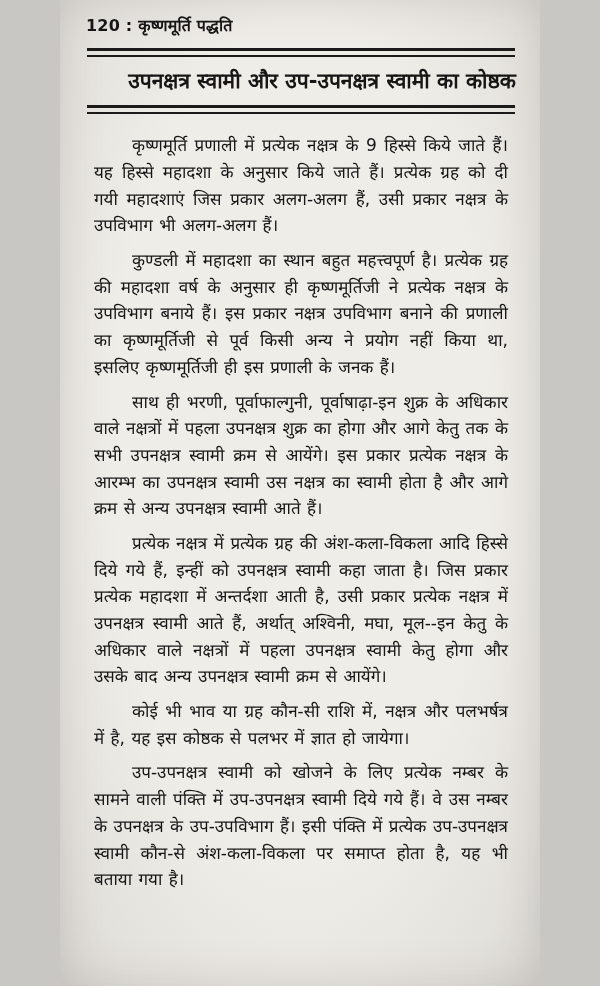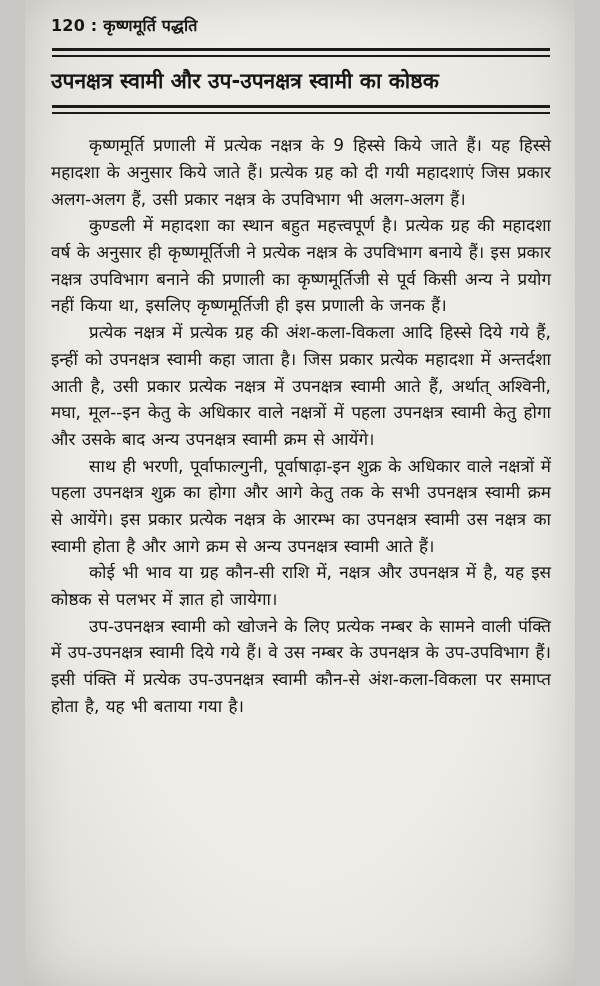--- a/index.html
+++ b/index.html
@@ -2,21 +2,21 @@
 <html><head>
 <meta charset="utf-8">
 <style>
   html, body {
     margin: 0;
     padding: 0;
     background: #c9c7c3;
   }
   .page {
     position: relative;
-    width: 550px;
+    width: 480px;
     height: 986px;
     margin: 0 auto;
     box-sizing: border-box;
     padding: 10px 24px 20px 26px;
     background: radial-gradient(ellipse at 50% 45%, #efede8 55%, #e3e1dc 85%, #d8d6d1 100%);
     color: #171615;
     font-family: "DejaVu Sans", "Liberation Sans", sans-serif;
     overflow: hidden;
   }
   .running-header {
@@ -35,29 +35,29 @@
     height: 4px;
     border-top: 3px solid #1c1b1a;
     border-bottom: 2px solid #1c1b1a;
     margin: 0 1px;
   }
   .rule-top { margin-top: 12px; }
   .rule-bottom { margin-top: 2px; }
   .page-title {
     font-size: 21px;
     font-weight: 700;
-    text-align: left;
+    text-align: right;
     margin: 10px 0 10px 0;
     line-height: 1.35;
   }
   .body-text {
     margin-top: 18px;
   }
   .body-text p {
-    margin: 0;
+    margin: 8px;
     text-indent: 38px;
     text-align: justify;
     font-size: 17px;
     line-height: 1.57;
     word-spacing: 1px;
   }
   
   .page::after {
     content: "";
     position: absolute;
@@ -76,19 +76,19 @@
 
   <div class="double-rule rule-top"></div>
 
   <h1 class="page-title">उपनक्षत्र स्वामी और उप-उपनक्षत्र स्वामी का कोष्ठक</h1>
 
   <div class="double-rule rule-bottom"></div>
 
   <div class="body-text">
     <p>कृष्णमूर्ति प्रणाली में प्रत्येक नक्षत्र के 9 हिस्से किये जाते हैं। यह हिस्से महादशा के अनुसार किये जाते हैं। प्रत्येक ग्रह को दी गयी महादशाएं जिस प्रकार अलग-अलग हैं, उसी प्रकार नक्षत्र के उपविभाग भी अलग-अलग हैं।</p>
     <p>कुण्डली में महादशा का स्थान बहुत महत्त्वपूर्ण है। प्रत्येक ग्रह की महादशा वर्ष के अनुसार ही कृष्णमूर्तिजी ने प्रत्येक नक्षत्र के उपविभाग बनाये हैं। इस प्रकार नक्षत्र उपविभाग बनाने की प्रणाली का कृष्णमूर्तिजी से पूर्व किसी अन्य ने प्रयोग नहीं किया था, इसलिए कृष्णमूर्तिजी ही इस प्रणाली के जनक हैं।</p>
+    <p>साथ ही भरणी, पूर्वाफाल्गुनी, पूर्वाषाढ़ा-इन शुक्र के अधिकार वाले नक्षत्रों में पहला उपनक्षत्र शुक्र का होगा और आगे केतु तक के सभी उपनक्षत्र स्वामी क्रम से आयेंगे। इस प्रकार प्रत्येक नक्षत्र के आरम्भ का उपनक्षत्र स्वामी उस नक्षत्र का स्वामी होता है और आगे क्रम से अन्य उपनक्षत्र स्वामी आते हैं।</p>
     <p>प्रत्येक नक्षत्र में प्रत्येक ग्रह की अंश-कला-विकला आदि हिस्से दिये गये हैं, इन्हीं को उपनक्षत्र स्वामी कहा जाता है। जिस प्रकार प्रत्येक महादशा में अन्तर्दशा आती है, उसी प्रकार प्रत्येक नक्षत्र में उपनक्षत्र स्वामी आते हैं, अर्थात् अश्विनी, मघा, मूल--इन केतु के अधिकार वाले नक्षत्रों में पहला उपनक्षत्र स्वामी केतु होगा और उसके बाद अन्य उपनक्षत्र स्वामी क्रम से आयेंगे।</p>
-    <p>साथ ही भरणी, पूर्वाफाल्गुनी, पूर्वाषाढ़ा-इन शुक्र के अधिकार वाले नक्षत्रों में पहला उपनक्षत्र शुक्र का होगा और आगे केतु तक के सभी उपनक्षत्र स्वामी क्रम से आयेंगे। इस प्रकार प्रत्येक नक्षत्र के आरम्भ का उपनक्षत्र स्वामी उस नक्षत्र का स्वामी होता है और आगे क्रम से अन्य उपनक्षत्र स्वामी आते हैं।</p>
-    <p>कोई भी भाव या ग्रह कौन-सी राशि में, नक्षत्र और उपनक्षत्र में है, यह इस कोष्ठक से पलभर में ज्ञात हो जायेगा।</p>
+    <p>कोई भी भाव या ग्रह कौन-सी राशि में, नक्षत्र और पलभर्षत्र में है, यह इस कोष्ठक से पलभर में ज्ञात हो जायेगा।</p>
     <p>उप-उपनक्षत्र स्वामी को खोजने के लिए प्रत्येक नम्बर के सामने वाली पंक्ति में उप-उपनक्षत्र स्वामी दिये गये हैं। वे उस नम्बर के उपनक्षत्र के उप-उपविभाग हैं। इसी पंक्ति में प्रत्येक उप-उपनक्षत्र स्वामी कौन-से अंश-कला-विकला पर समाप्त होता है, यह भी बताया गया है।</p>
   </div>
 
 </div>
 
 </body></html>

